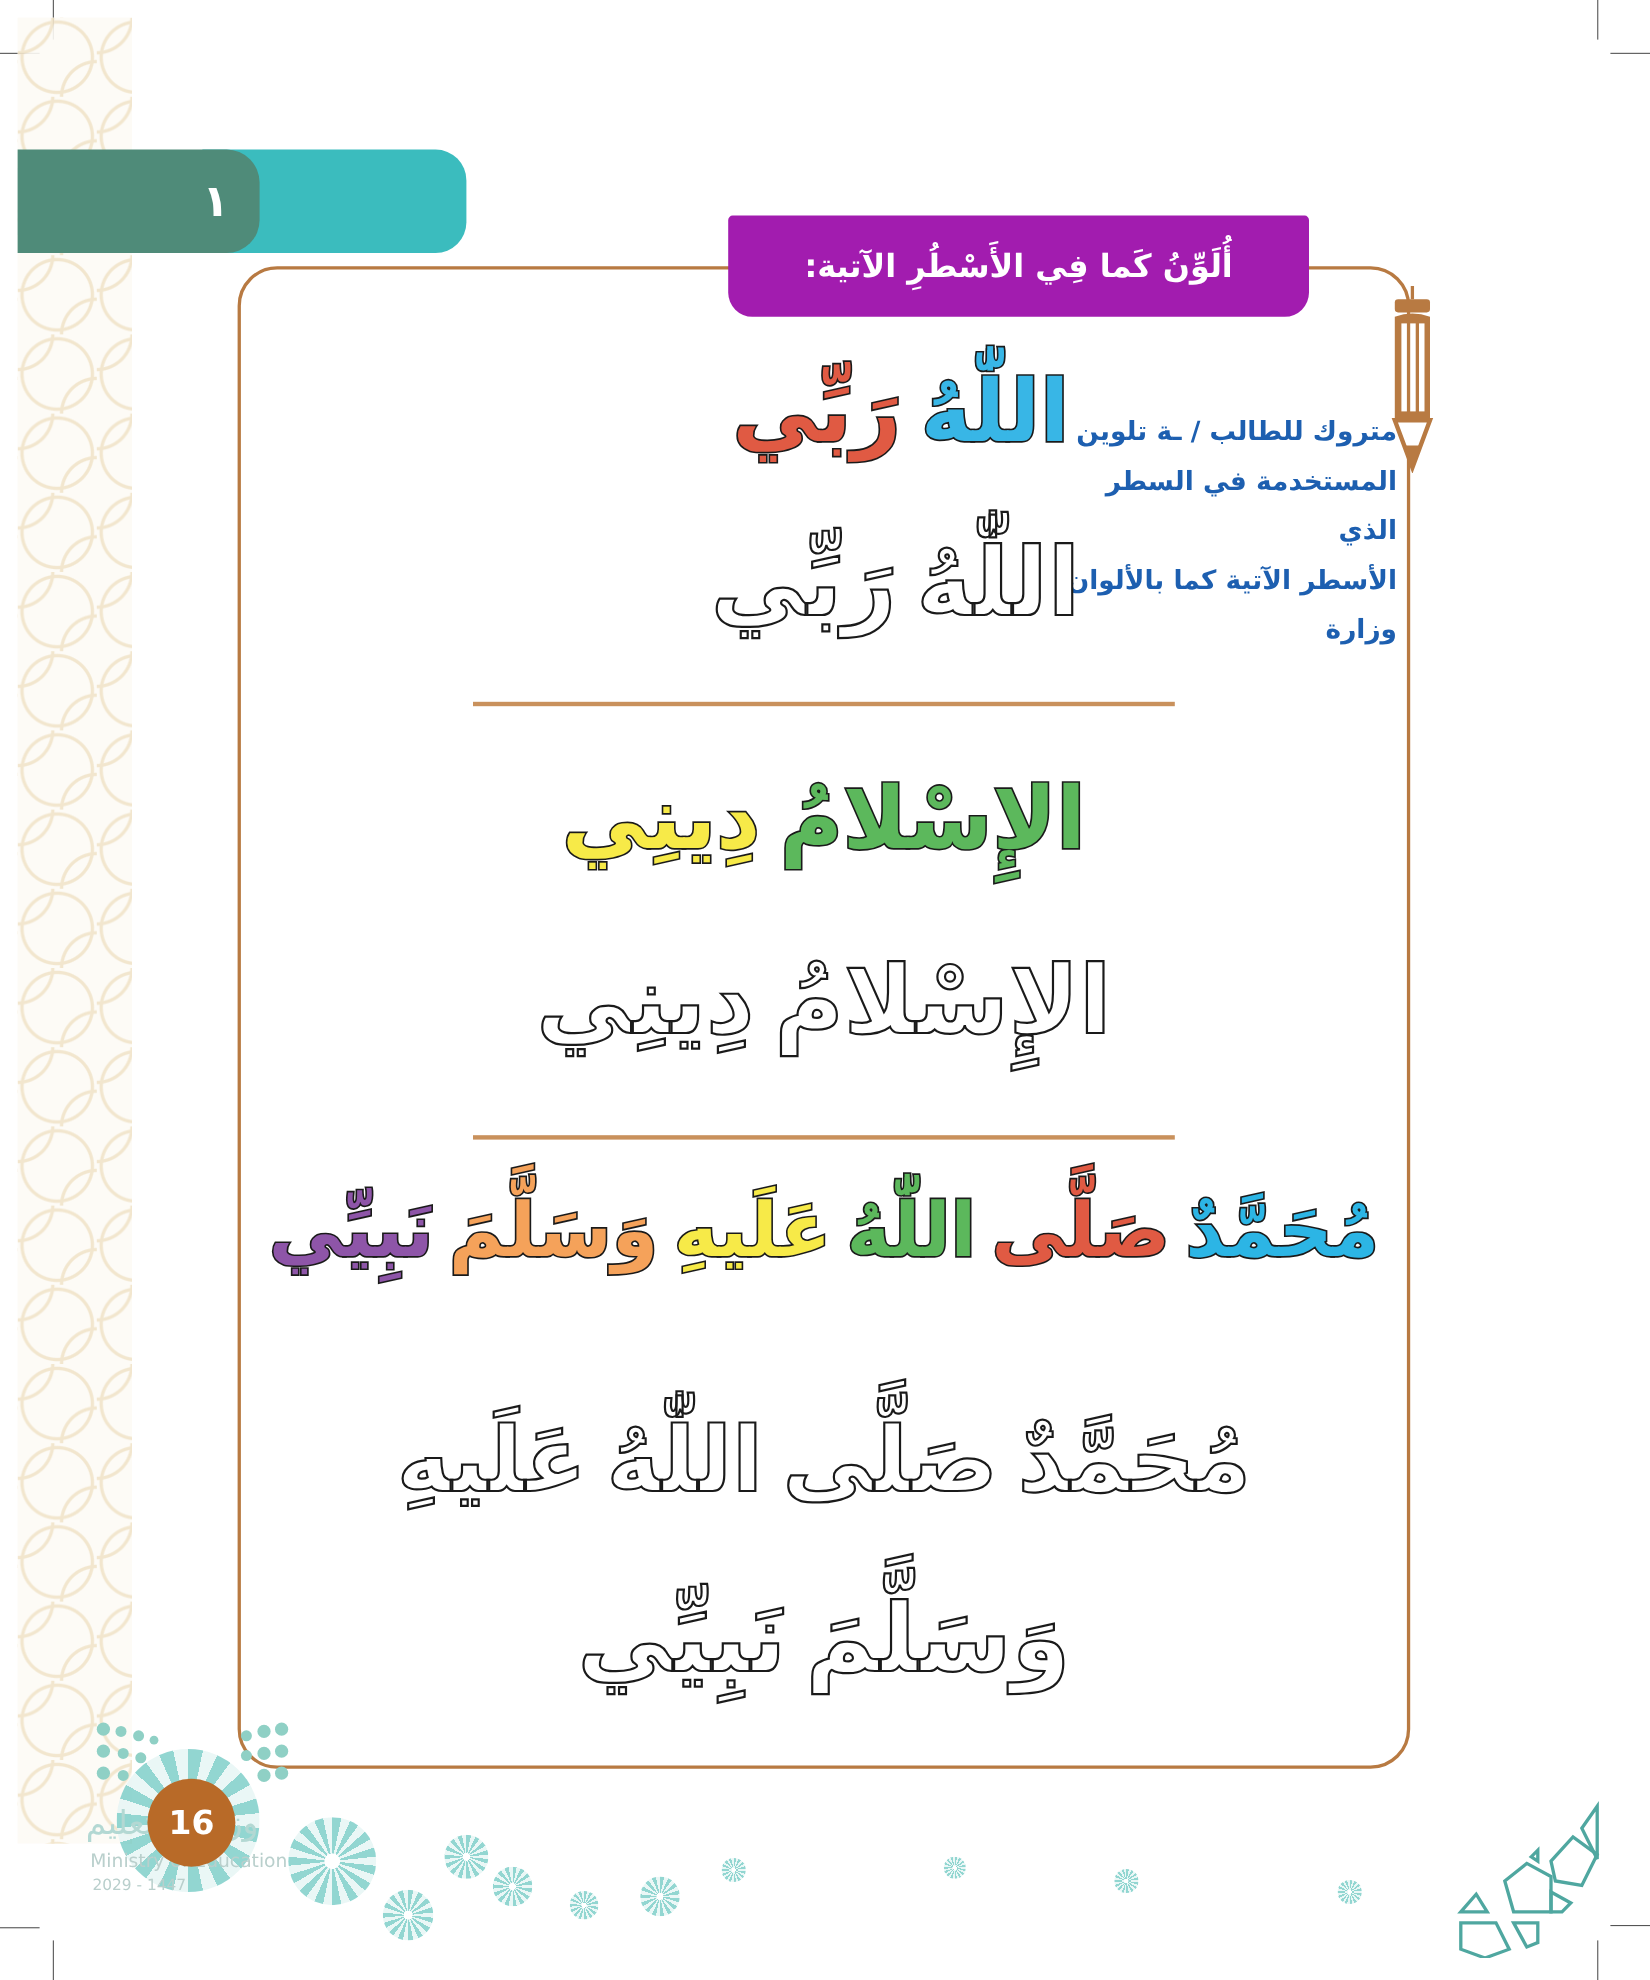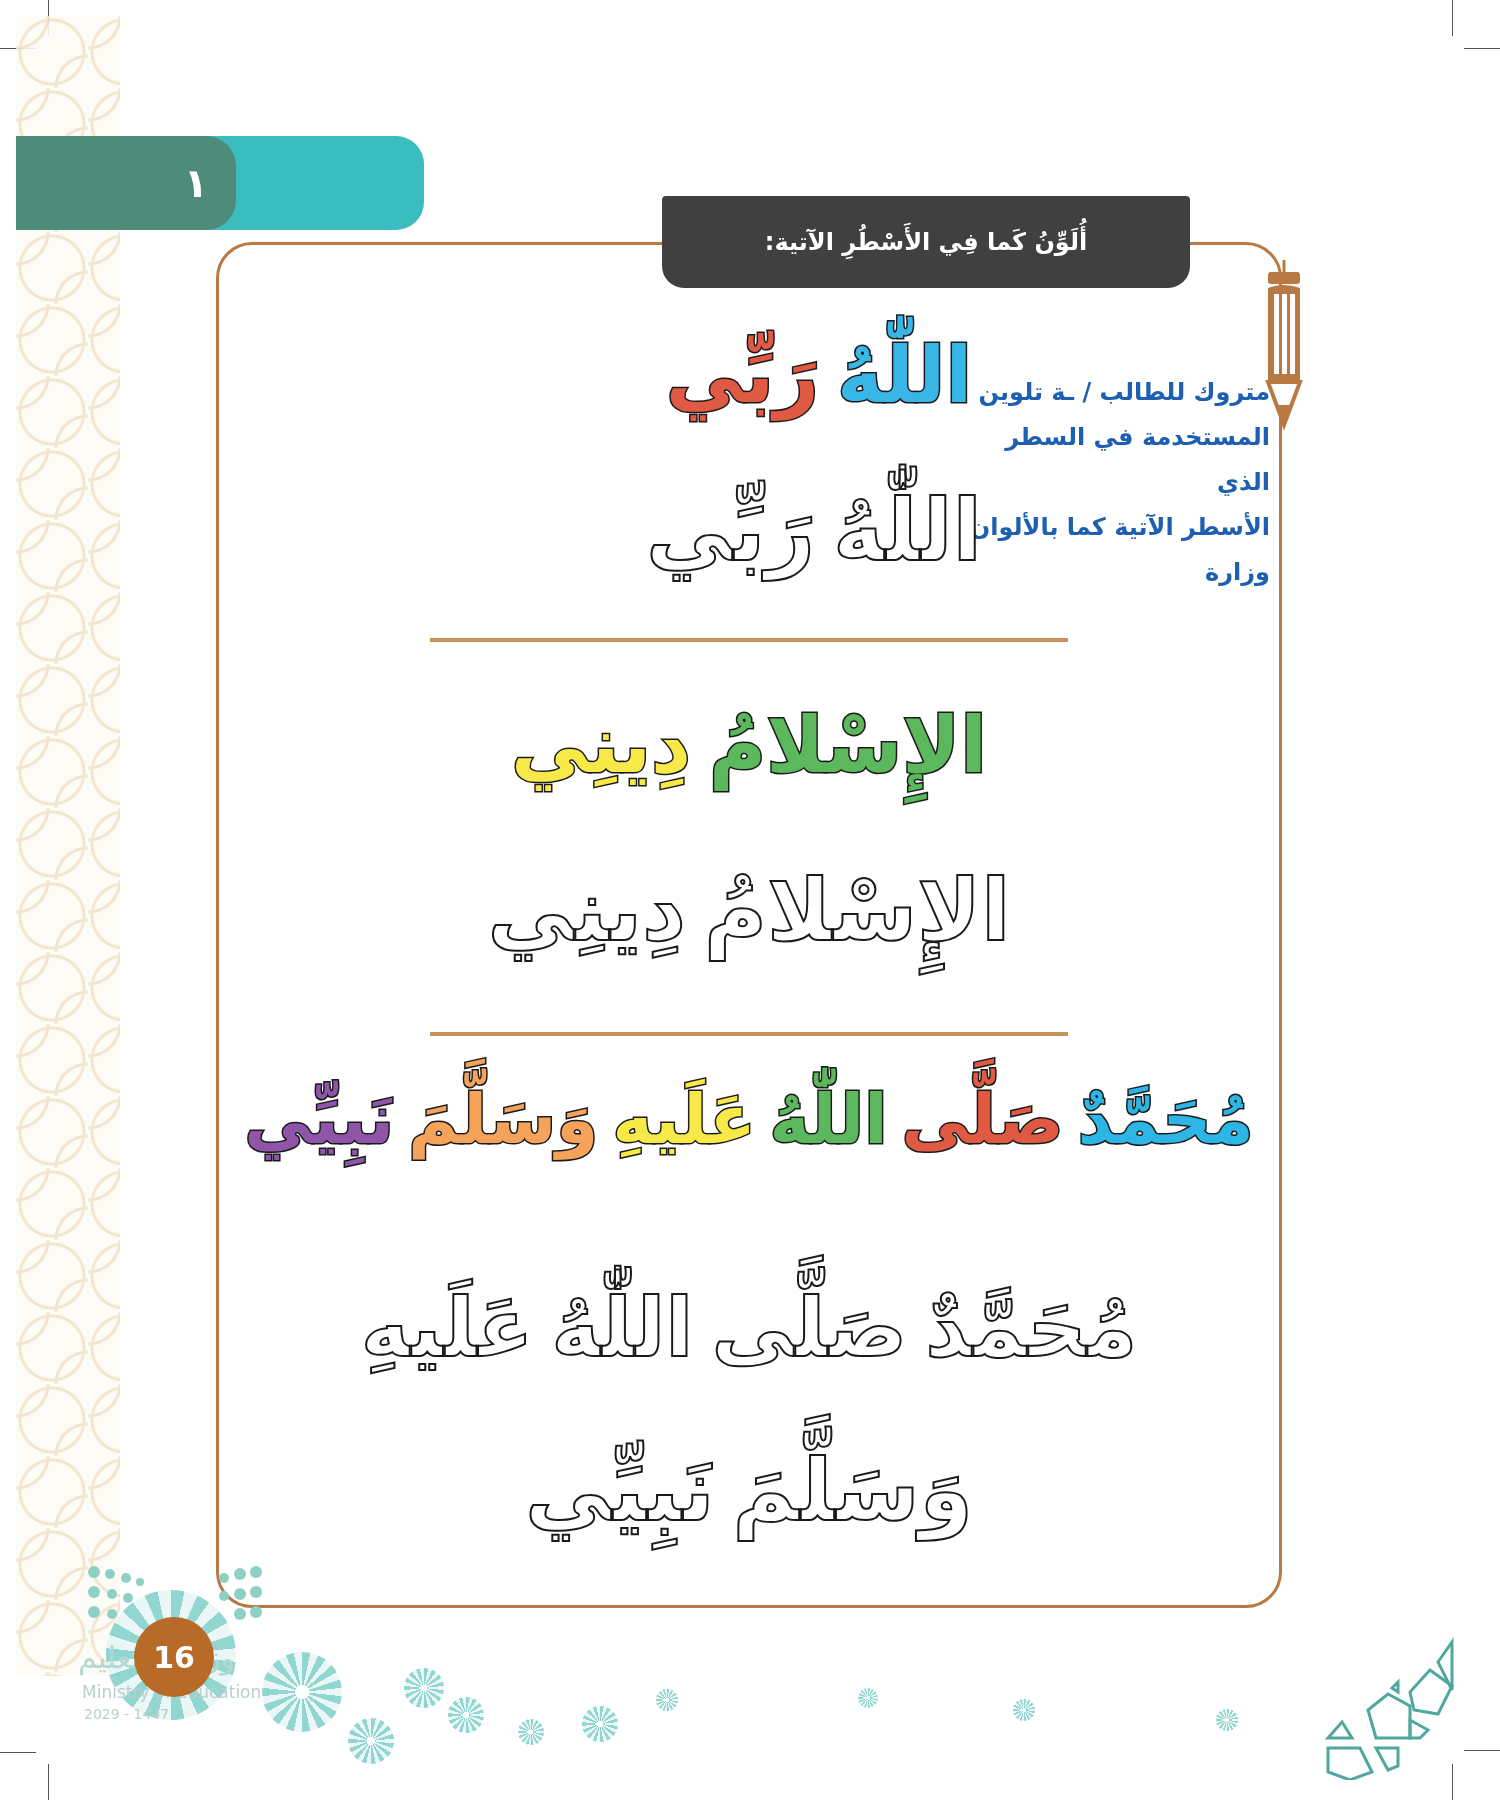--- a/index.html
+++ b/index.html
@@ -38,23 +38,23 @@
     display: flex; align-items: center; color: #fff; font-size: 44px; font-weight: bold;
   }
 
   .main-frame {
     position: absolute; left: 216px; top: 242px; width: 1066px; height: 1366px;
     border: 3px solid #b87a42; border-radius: 36px; background: #fff;
   }
 
   .instruction-banner {
     position: absolute; left: 662px; top: 196px; width: 528px; height: 92px;
-    background: #404040; border-radius: 0 0 22px 22px;
+    background: #a21caf; border-radius: 0 0 22px 22px;
     display: flex; align-items: center; justify-content: center;
-    color: #fff; font-size: 24px; font-weight: bold; direction: rtl;
+    color: #fff; font-size: 29px; font-weight: bold; direction: rtl;
     border-top-left-radius: 4px; border-top-right-radius: 4px;
   }
 
   .pencil { position: absolute; left: 1262px; top: 260px; width: 44px; height: 170px; }
 
   .teacher-note {
     position: absolute; left: 950px; top: 370px; width: 320px;
     text-align: right; direction: rtl; color: #1d5fb0;
     font-size: 24px; font-weight: bold; line-height: 45px;
   }

